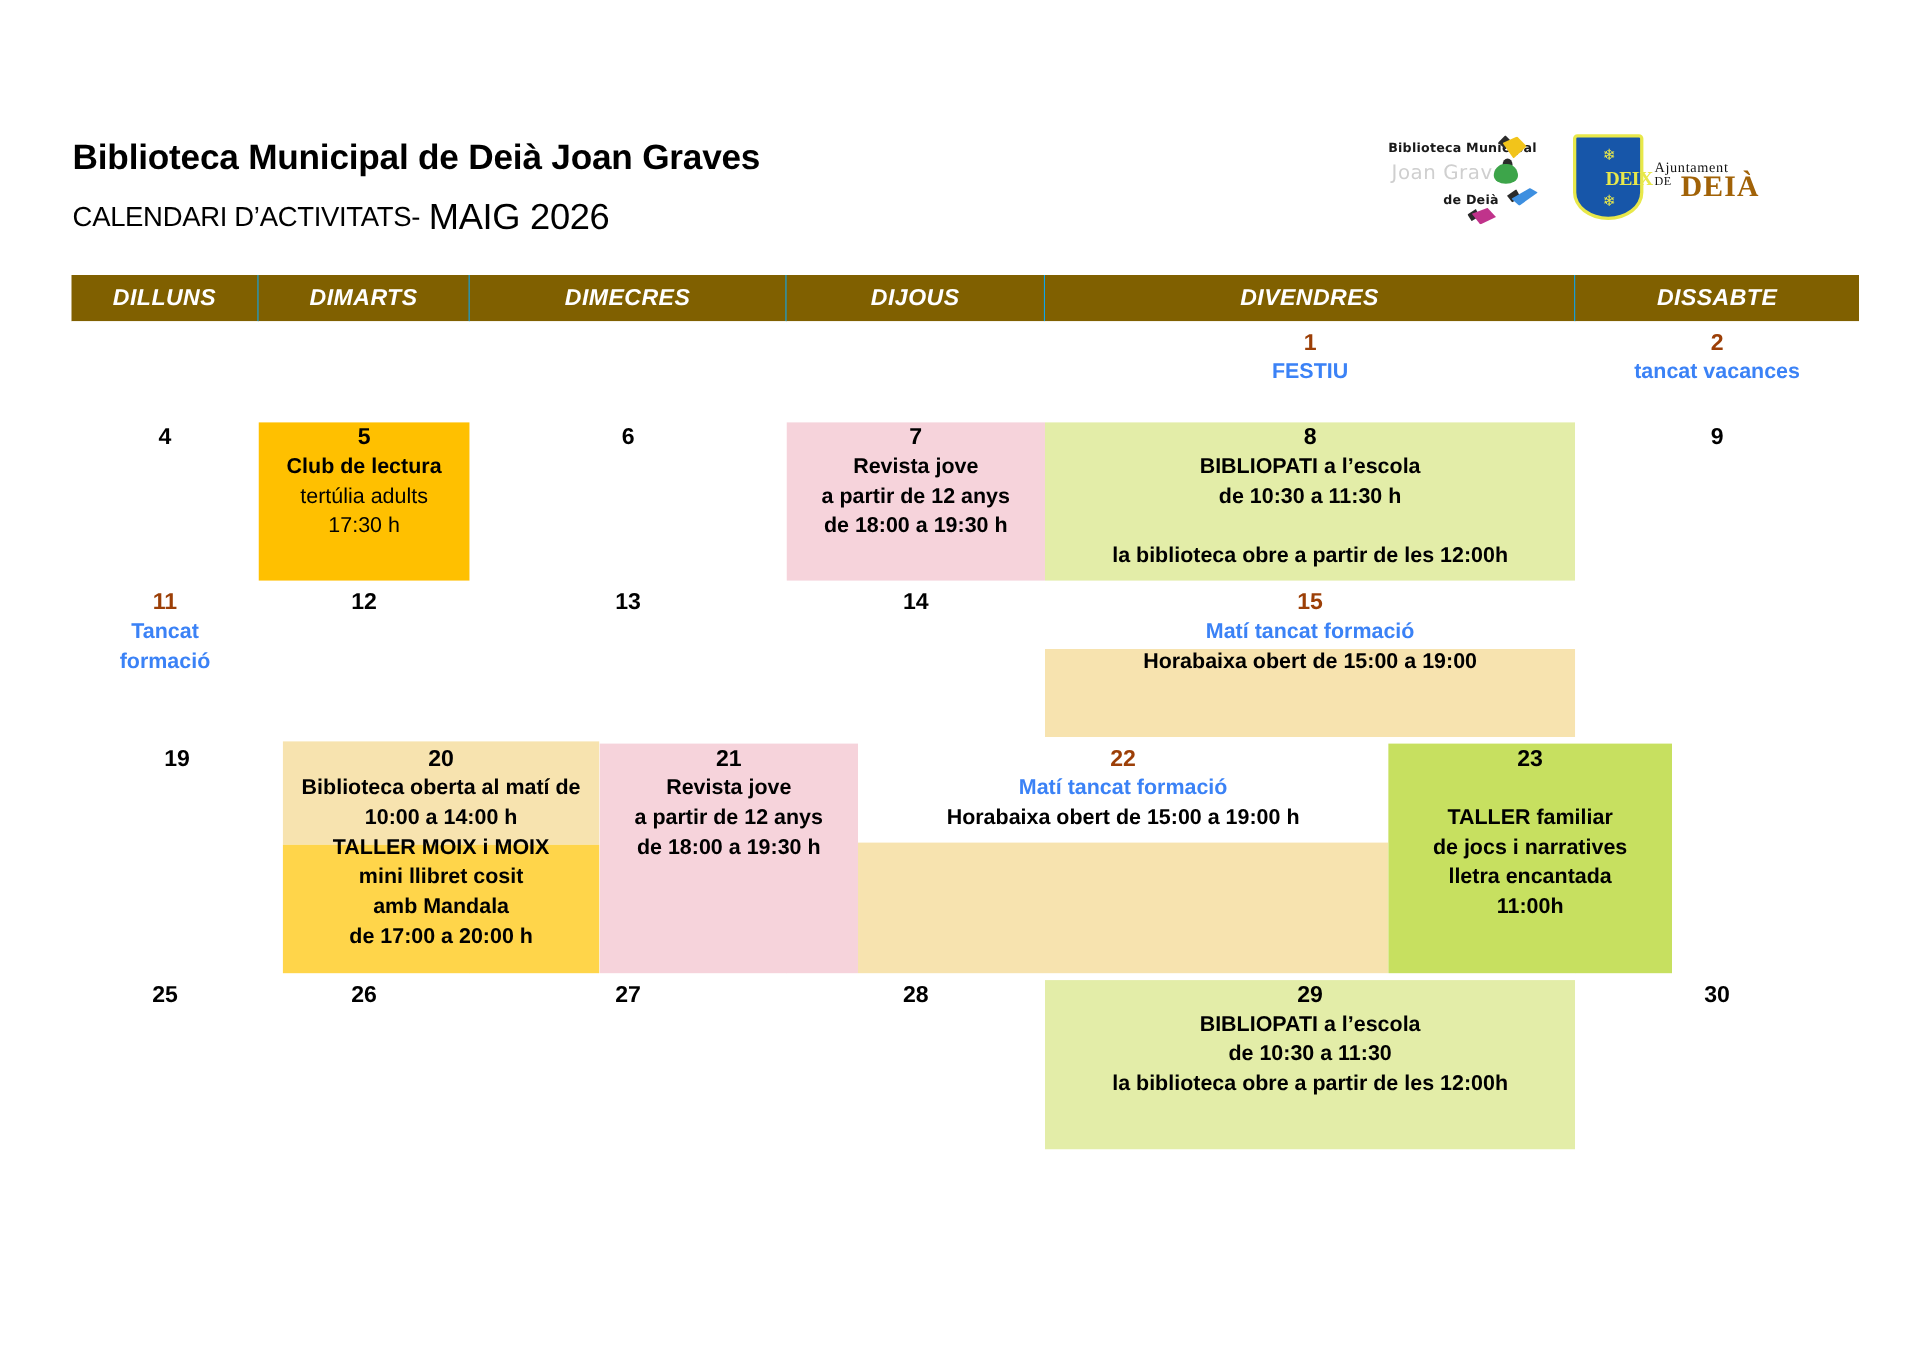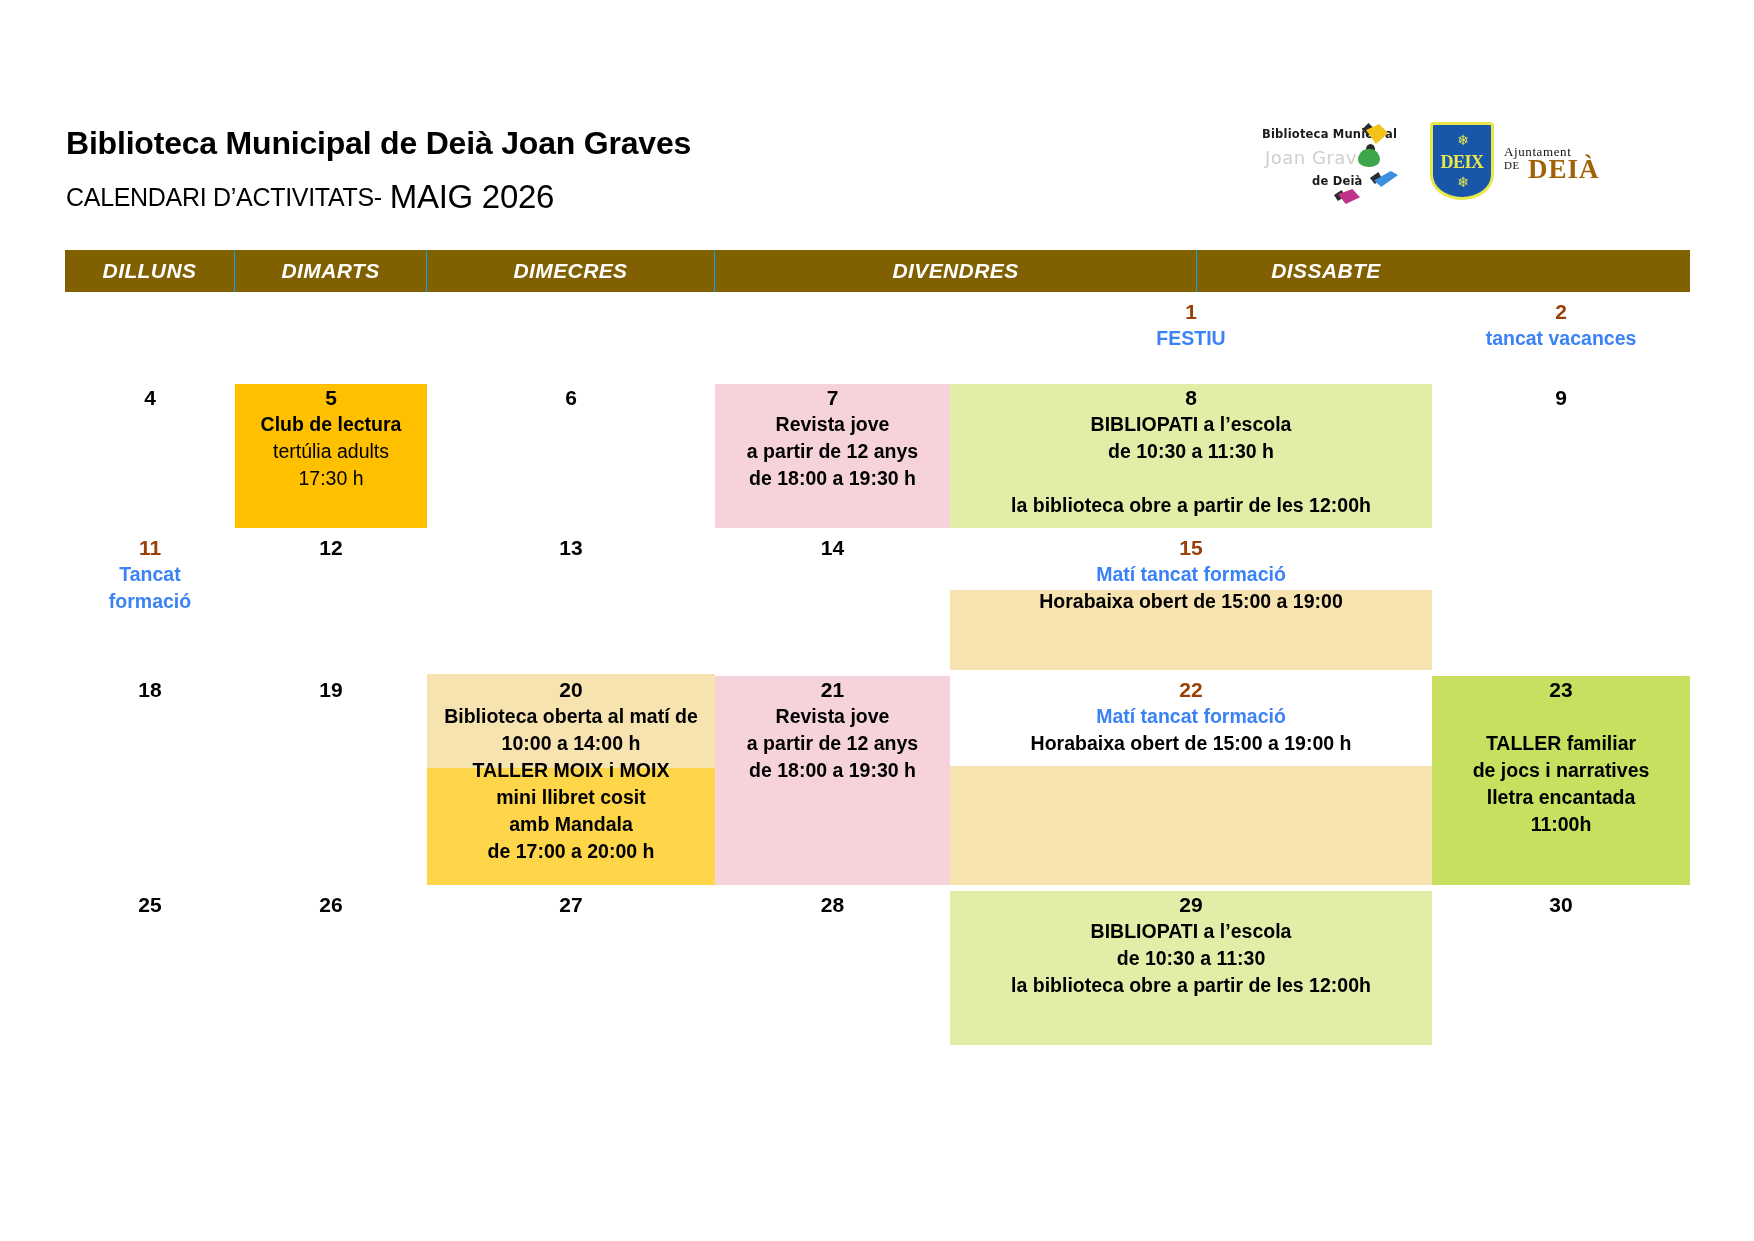--- a/index.html
+++ b/index.html
@@ -97,20 +97,21 @@
   .shield-text {
     position: absolute;
     left: 0; top: 30px;
     width: 64px;
     text-align: center;
     font-family: "Liberation Serif", serif;
     font-size: 18px;
     font-weight: bold;
     color: #e8e84a;
     letter-spacing: -0.5px;
+    padding-left: 19px;
   }
   .shield-star {
     position: absolute;
     left: 27px;
     width: 12px; height: 12px;
     color: #e8e84a;
     font-size: 14px;
     line-height: 12px;
     text-align: center;
   }
@@ -256,20 +257,21 @@
     <div class="aj-de">DE</div>
     <div class="aj-line2">DEIÀ</div>
   </div>
 </div>
 
 <div class="calendar">
   <div class="cal-head">
     <div class="hcell col-0">DILLUNS</div>
     <div class="hcell col-1">DIMARTS</div>
     <div class="hcell col-2">DIMECRES</div>
+    <div class="hcell col-3">DIJOUS</div>
     <div class="hcell col-4">DIVENDRES</div>
     <div class="hcell col-5">DISSABTE</div>
   </div>
   <div class="cal-body" id="cal-body">
       <div class="week w0" style="height: 86px;">
         <div class="day col-0" style="height: 86px;">
           <div class="day-bands">
             <div class="band" style="background: rgb(255, 255, 255); height: 86px;"></div>
           </div>
           <div class="day-content"></div>
@@ -415,28 +417,20 @@
             <div class="band" style="background: rgb(247, 227, 175); height: 80px;"></div>
           </div>
           <div class="day-content">
             <div class="daynum brown">15</div>
             <div class="ev-line brown">Matí tancat formació</div>
             <div class="ev-line bold">Horabaixa obert de 15:00 a 19:00</div>
           </div>
         </div>
       </div>
       <div class="week w3" style="height: 215px;">
-        <div class="day col-0" style="height: 215px;">
-          <div class="day-bands">
-            <div class="band" style="background: rgb(255, 255, 255); height: 215px;"></div>
-          </div>
-          <div class="day-content">
-            <div class="daynum">18</div>
-          </div>
-        </div>
         <div class="day col-1" style="height: 215px;">
           <div class="day-bands">
             <div class="band" style="background: rgb(255, 255, 255); height: 215px;"></div>
           </div>
           <div class="day-content">
             <div class="daynum">19</div>
           </div>
         </div>
         <div class="day col-2" style="height: 215px;">
           <div class="day-bands">

